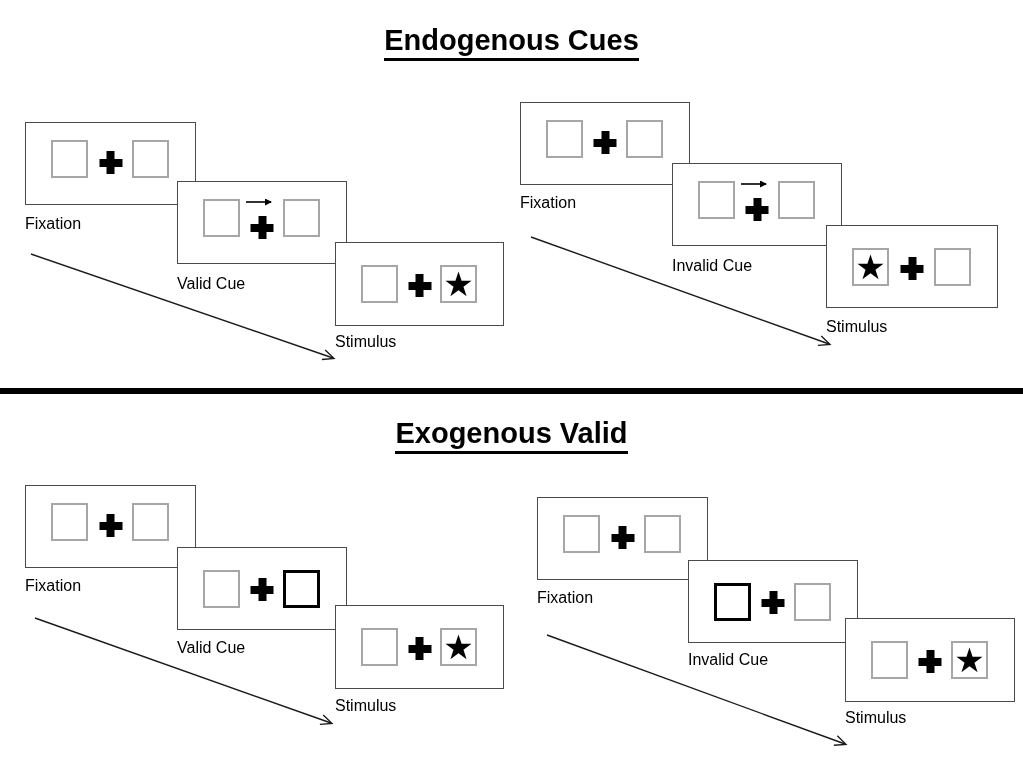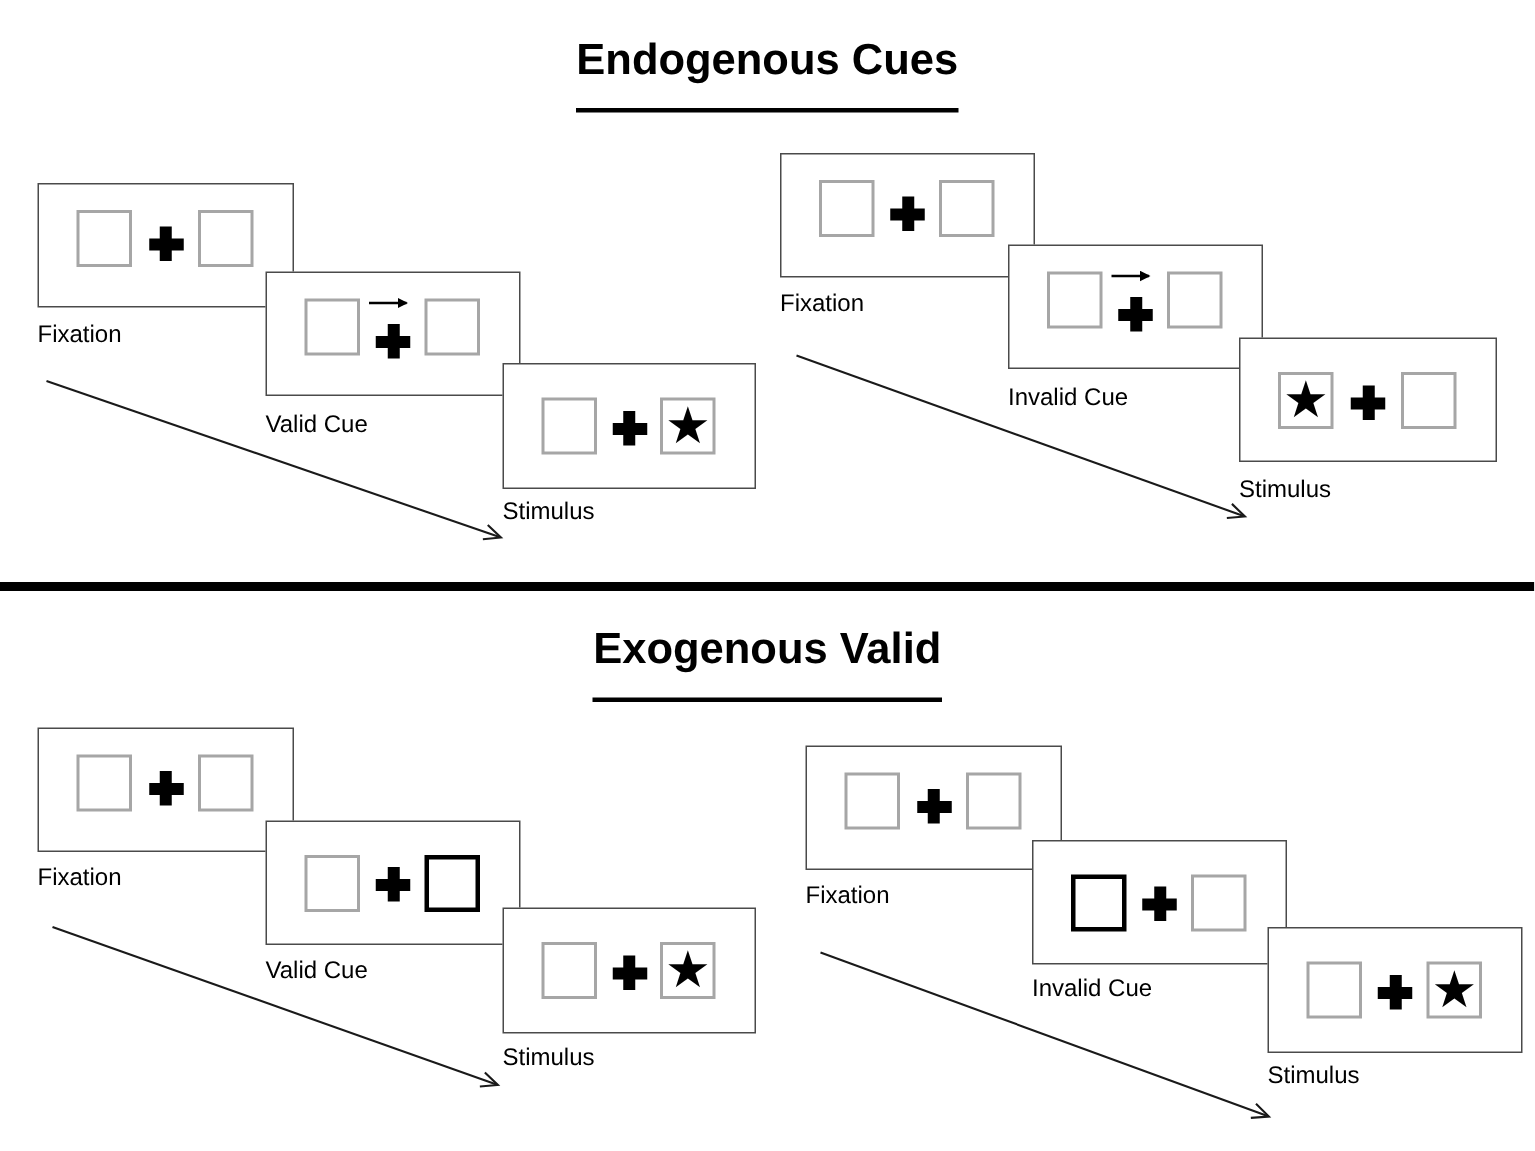--- a/index.html
+++ b/index.html
@@ -5,21 +5,21 @@
   html,body{margin:0;padding:0;background:#fff;}
   #canvas{
     position:relative;width:1023px;height:767px;background:#ffffff;
     font-family:"Liberation Sans","DejaVu Sans",sans-serif;color:#000;
     overflow:hidden;
   }
   .sec-title{
     position:absolute;left:0;width:100%;text-align:center;margin:0;
     font-size:29px;font-weight:bold;letter-spacing:0px;
   }
-  .sec-title span{display:inline-block;border-bottom:3px solid #000;padding-bottom:15px;}
+  .sec-title span{display:inline-block;border-bottom:3px solid #000;padding-bottom:1px;}
   #title-endo{top:24px;}
   #title-exo{top:417px;}
   .divider{position:absolute;left:0;top:388px;width:100%;height:6px;background:#000;}
   .panel{
     position:absolute;background:#fff;border:1px solid #4a4a4a;box-sizing:border-box;
   }
   .sq{
     position:absolute;width:37px;height:38px;box-sizing:border-box;
     border:2px solid #a6a6a6;background:#fff;top:17px;
   }

